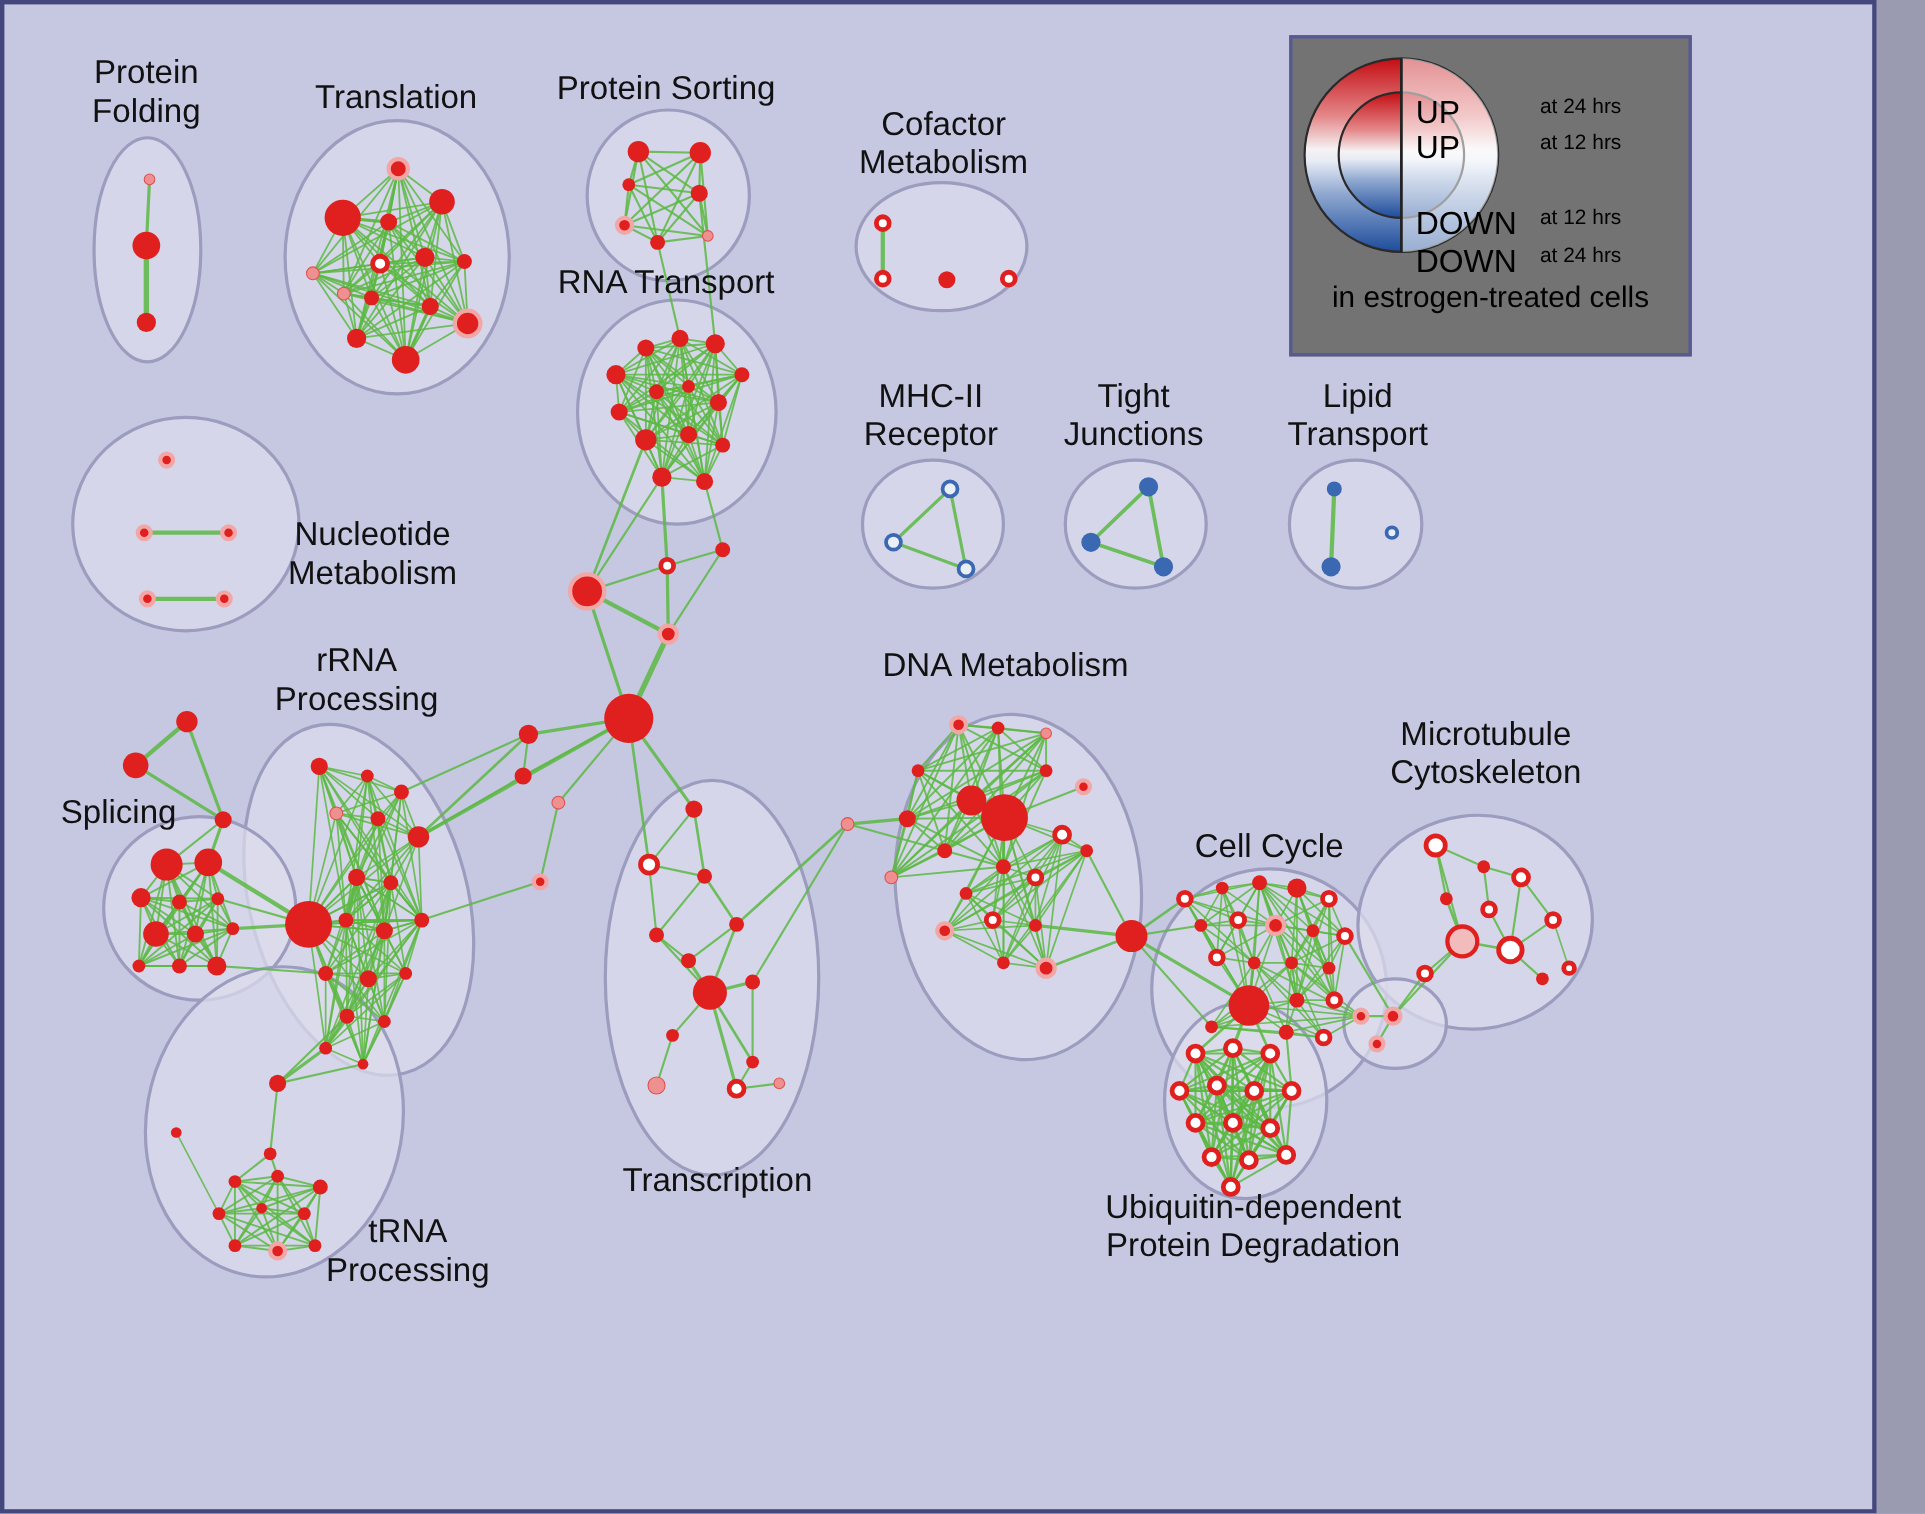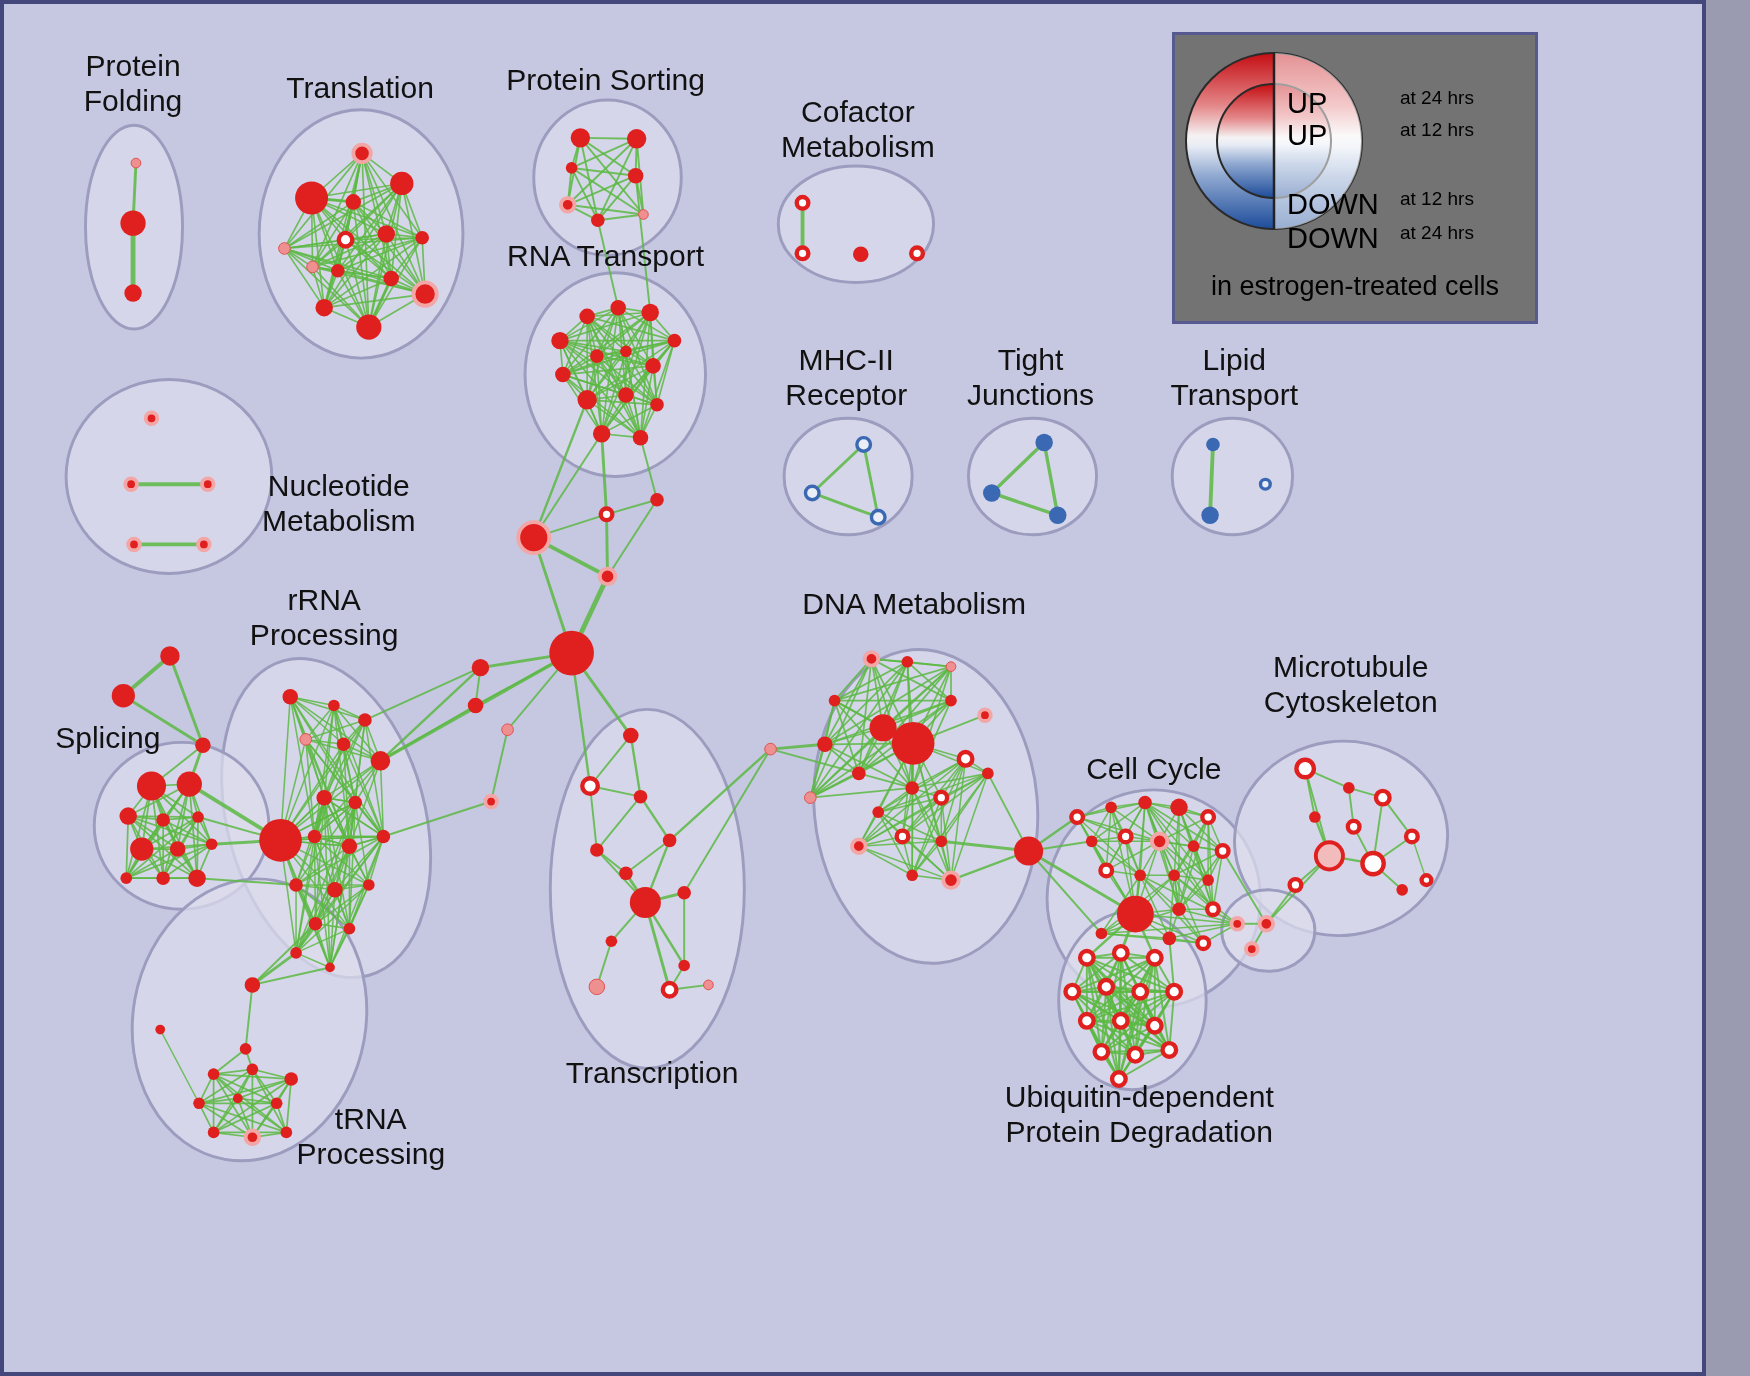--- a/index.html
+++ b/index.html
@@ -1141,16 +1141,16 @@
       <line x1="95" y1="12" x2="95" y2="188" stroke="#222222" stroke-width="2.5"></line>
     </svg>
     <span class="lg-word" style="left:112px;top:52px">UP</span>
     <span class="lg-time" style="left:225px;top:52px">at 24 hrs</span>
     <span class="lg-word" style="left:112px;top:84px">UP</span>
     <span class="lg-time" style="left:225px;top:84px">at 12 hrs</span>
     <span class="lg-word" style="left:112px;top:153px">DOWN</span>
     <span class="lg-time" style="left:225px;top:153px">at 12 hrs</span>
     <span class="lg-word" style="left:112px;top:187px">DOWN</span>
     <span class="lg-time" style="left:225px;top:187px">at 24 hrs</span>
-    <div class="lg-footer" style="top:236px">in estrogen-treated cells</div>
+    <div class="lg-footer" style="top:220px">in estrogen-treated cells</div>
   </div>
 
 </div>
 
 </body></html>

